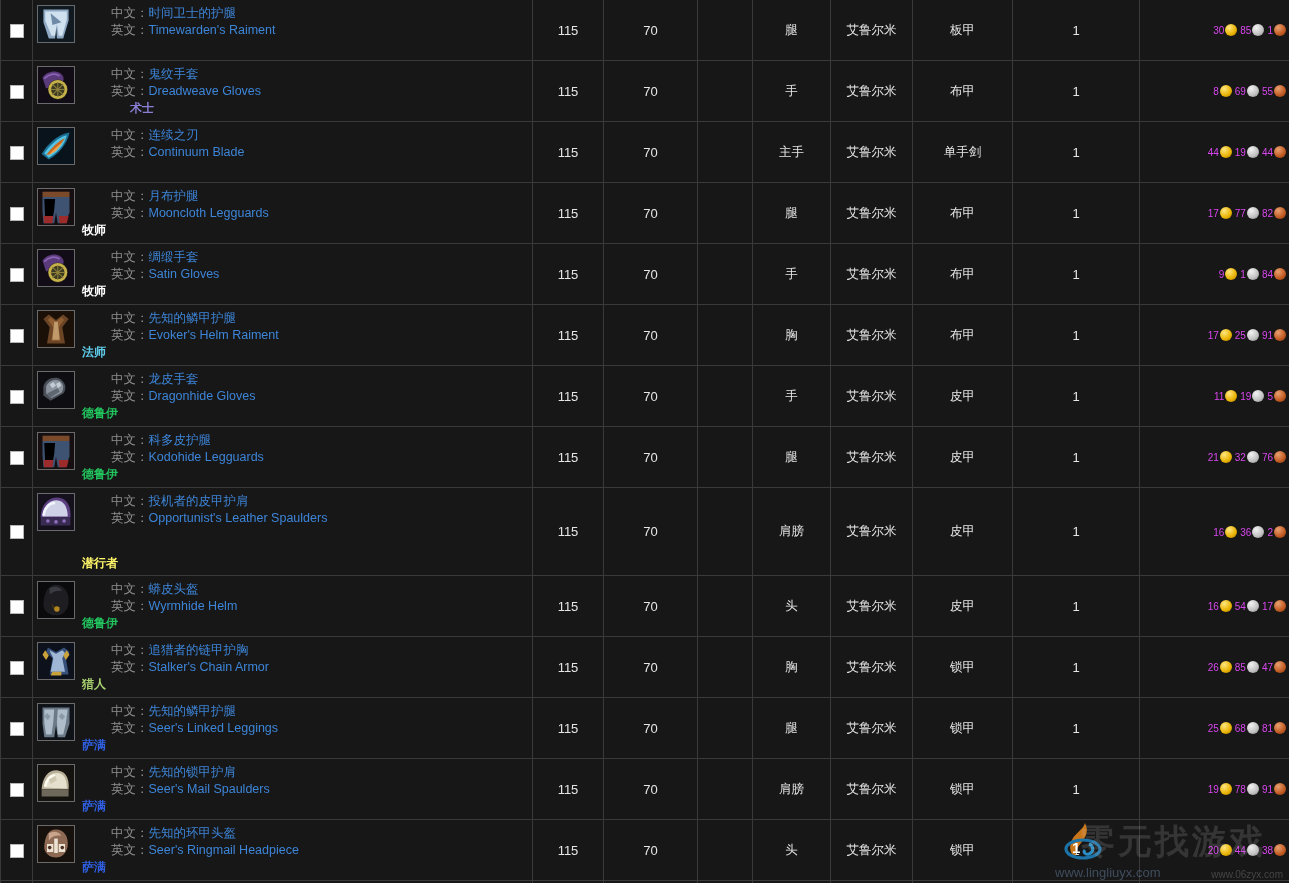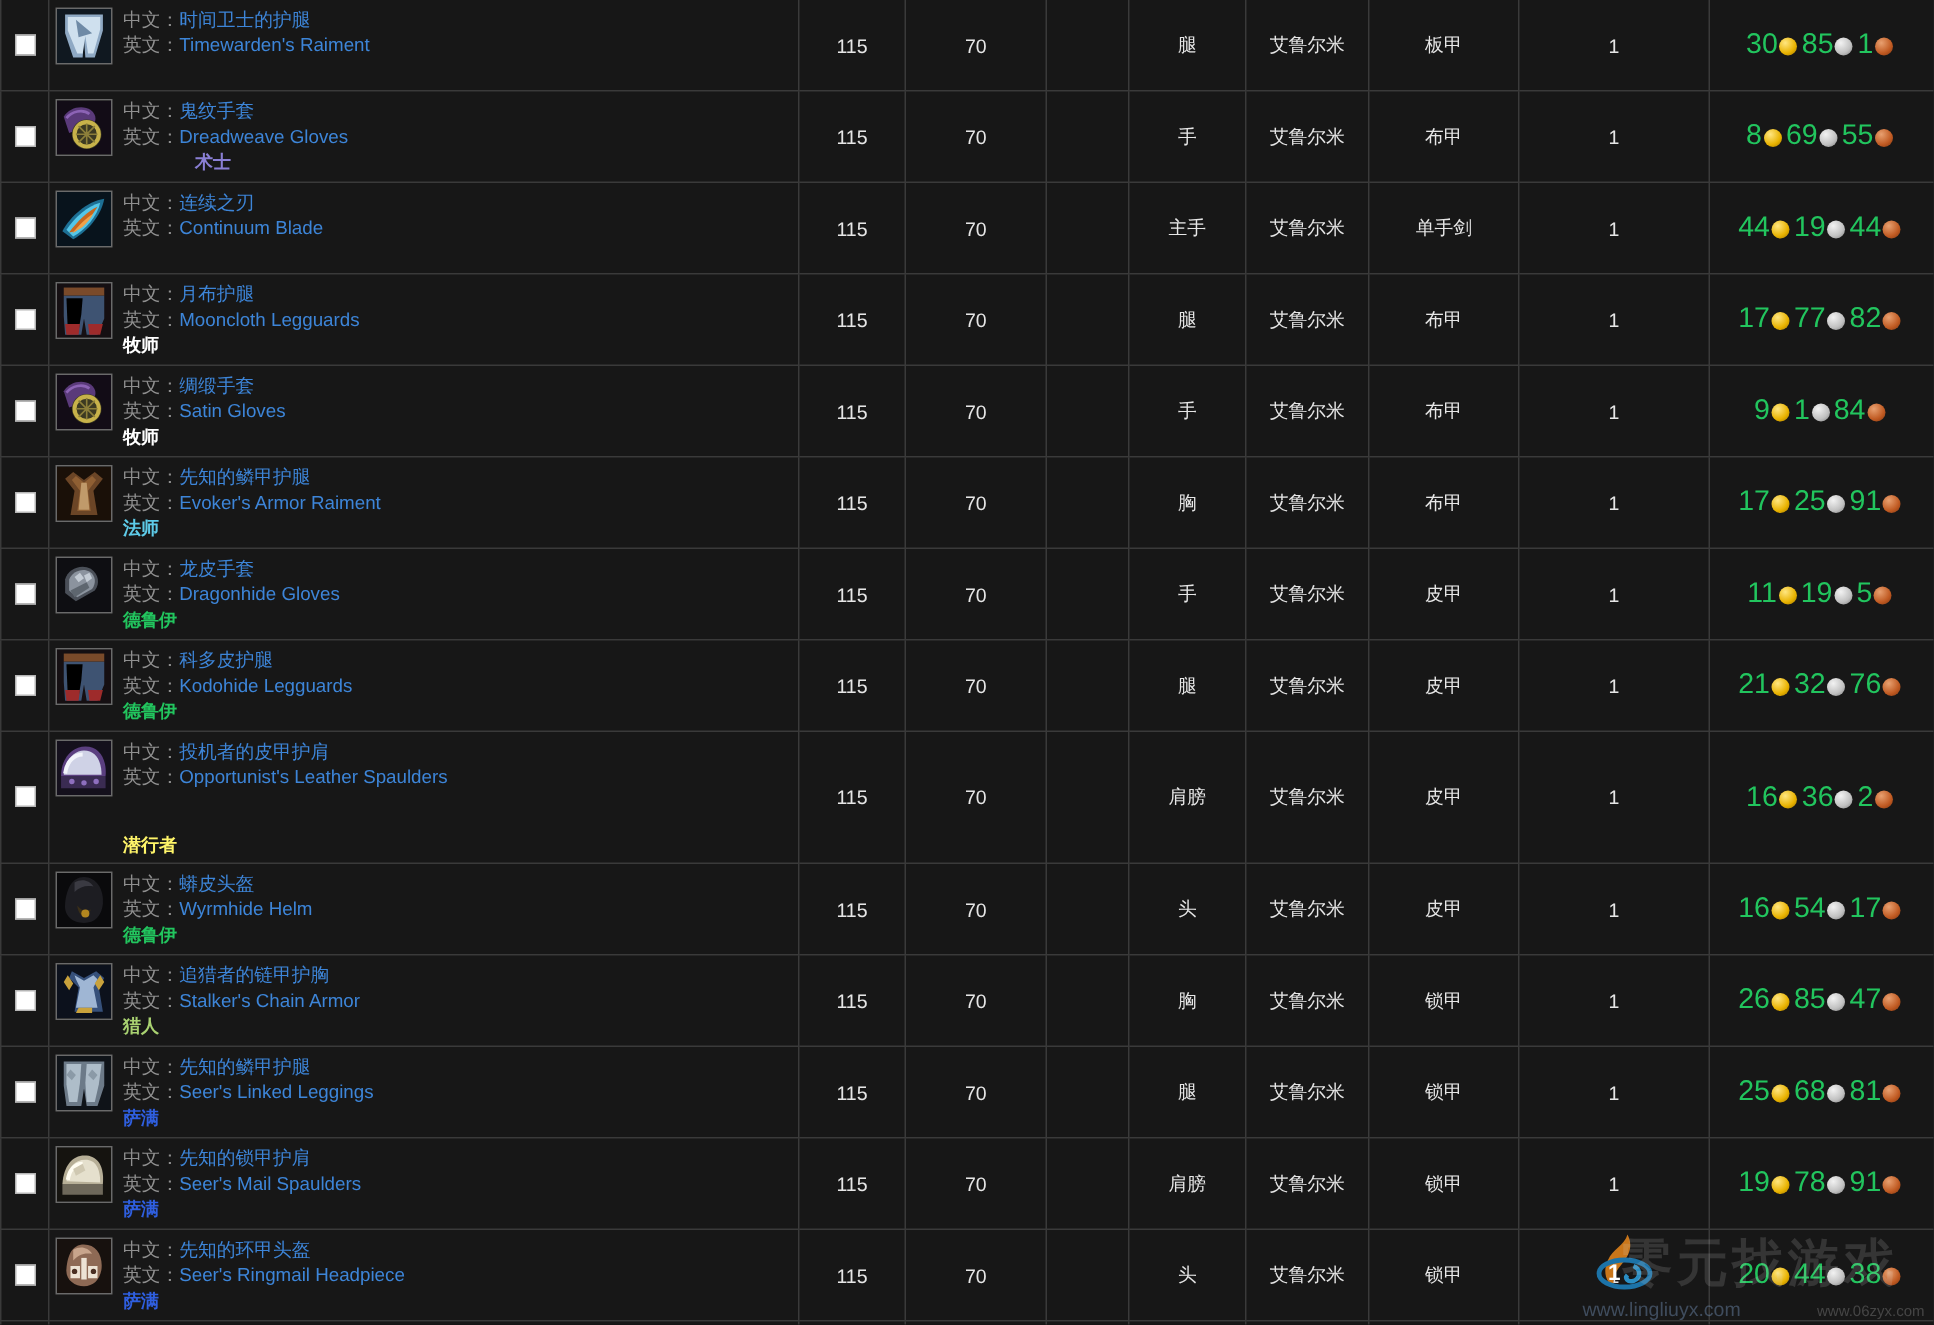--- a/index.html
+++ b/index.html
@@ -80,45 +80,45 @@
     overflow: hidden;
     position: relative;
     background: #0d0d0d;
     cursor: pointer;
   }
   .icon-wrap .ico {
     position: absolute;
     inset: 0;
   }
   .name-text { flex: 1 1 auto; line-height: 17px; padding-top: 1px; }
-  .line { white-space: nowrap; font-size: 12.5px; }
+  .line { white-space: nowrap; font-size: 12.5px; margin-left: 29px; }
   .lbl { color: #8f8f8f; }
   .val { color: #3d85d8; }
   .val-en { color: #3d85d8; }
   .cls { font-size: 12px; line-height: 16px; font-weight: bold; }
 
   
   .c-warlock  { color: #8a7fd4; margin-left: 48px; }
   .c-priest   { color: #ffffff; }
   .c-mage     { color: #5ecbe8; }
   .c-druid    { color: #22c55e; }
   .c-rogue    { color: #fff569; margin-top: 28px; }
   .c-hunter   { color: #a9d271; }
   .c-shaman   { color: #2f5fe0; }
 
   
   .c { text-align: center; font-size: 13px; color: #e6e6e6; }
   .c-cn { text-align: center; font-size: 12.5px; color: #e6e6e6; }
 
   
   .price {
-    text-align: center;
+    text-align: right;
     padding-right: 6px;
-    font-size: 19px;
-    color: #22c55e;
+    font-size: 10px;
+    color: #d946ef;
     white-space: nowrap;
   }
   .coin {
     display: inline-block;
     width: 12px;
     height: 12px;
     border-radius: 50%;
     vertical-align: -2px;
     margin: 0 3px 0 1px;
   }
@@ -341,21 +341,21 @@
               <span class="icon-wrap">
                 <svg class="ico" viewBox="0 0 40 40" preserveAspectRatio="none">
                   <rect width="40" height="40" fill="#1a1008"></rect>
                   <path d="M12 4l8 6 8-6 6 5-7 9 3 18H10l3-18-7-9Z" fill="#6b4526"></path>
                   <path d="M14 7l6 5 6-5 3 3-6 8 2 15H15l2-15-6-8Z" fill="#8f5f33"></path>
                   <path d="M18 12h4l2 20h-8Z" fill="#c09a6a"></path>
                 </svg>
               </span>
               <span class="name-text">
                 <div class="line"><span class="lbl">中文：</span><span class="val">先知的鳞甲护腿</span></div>
-                <div class="line"><span class="lbl">英文：</span><span class="val-en">Evoker's Armor Raiment</span></div>
+                <div class="line"><span class="lbl">英文：</span><span class="val-en">Evoker's Helm Raiment</span></div>
                 <div class="cls c-mage">法师</div>
               </span>
             </div>
           </td>
           <td class="c">115</td>
           <td class="c">70</td>
           <td class="c"></td>
           <td class="c-cn">胸</td>
           <td class="c-cn">艾鲁尔米</td>
           <td class="c-cn">布甲</td>

